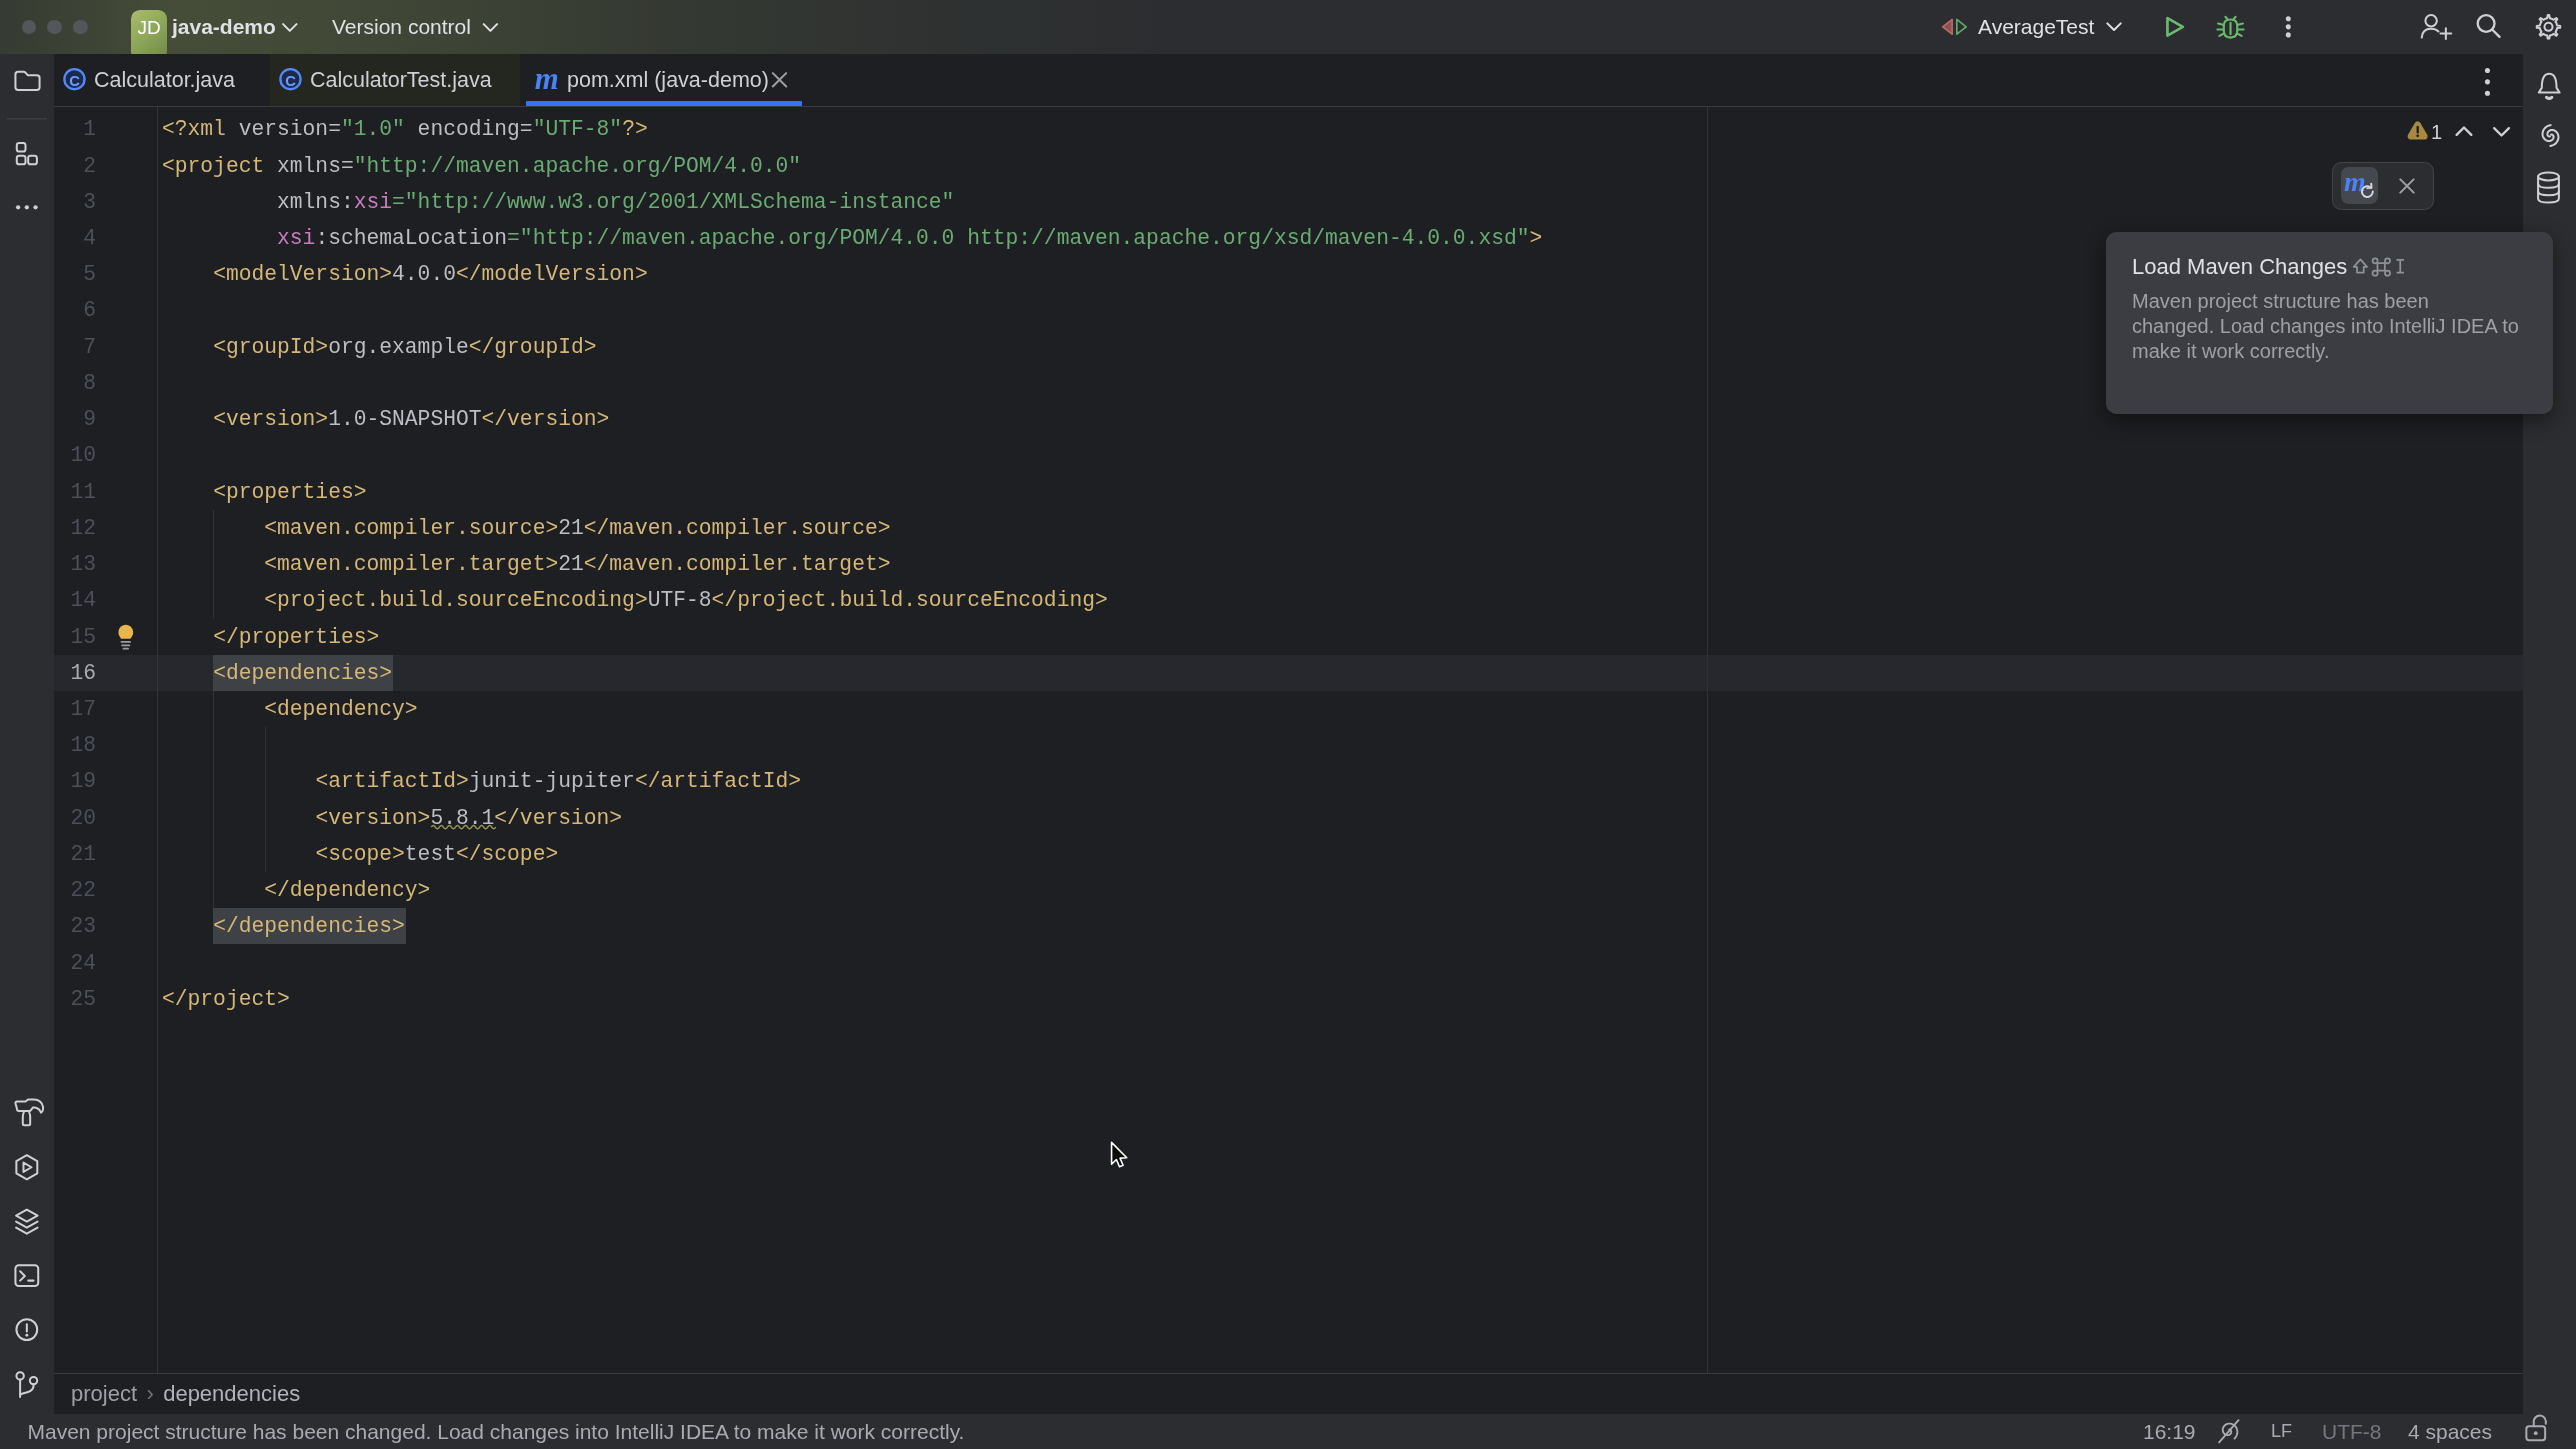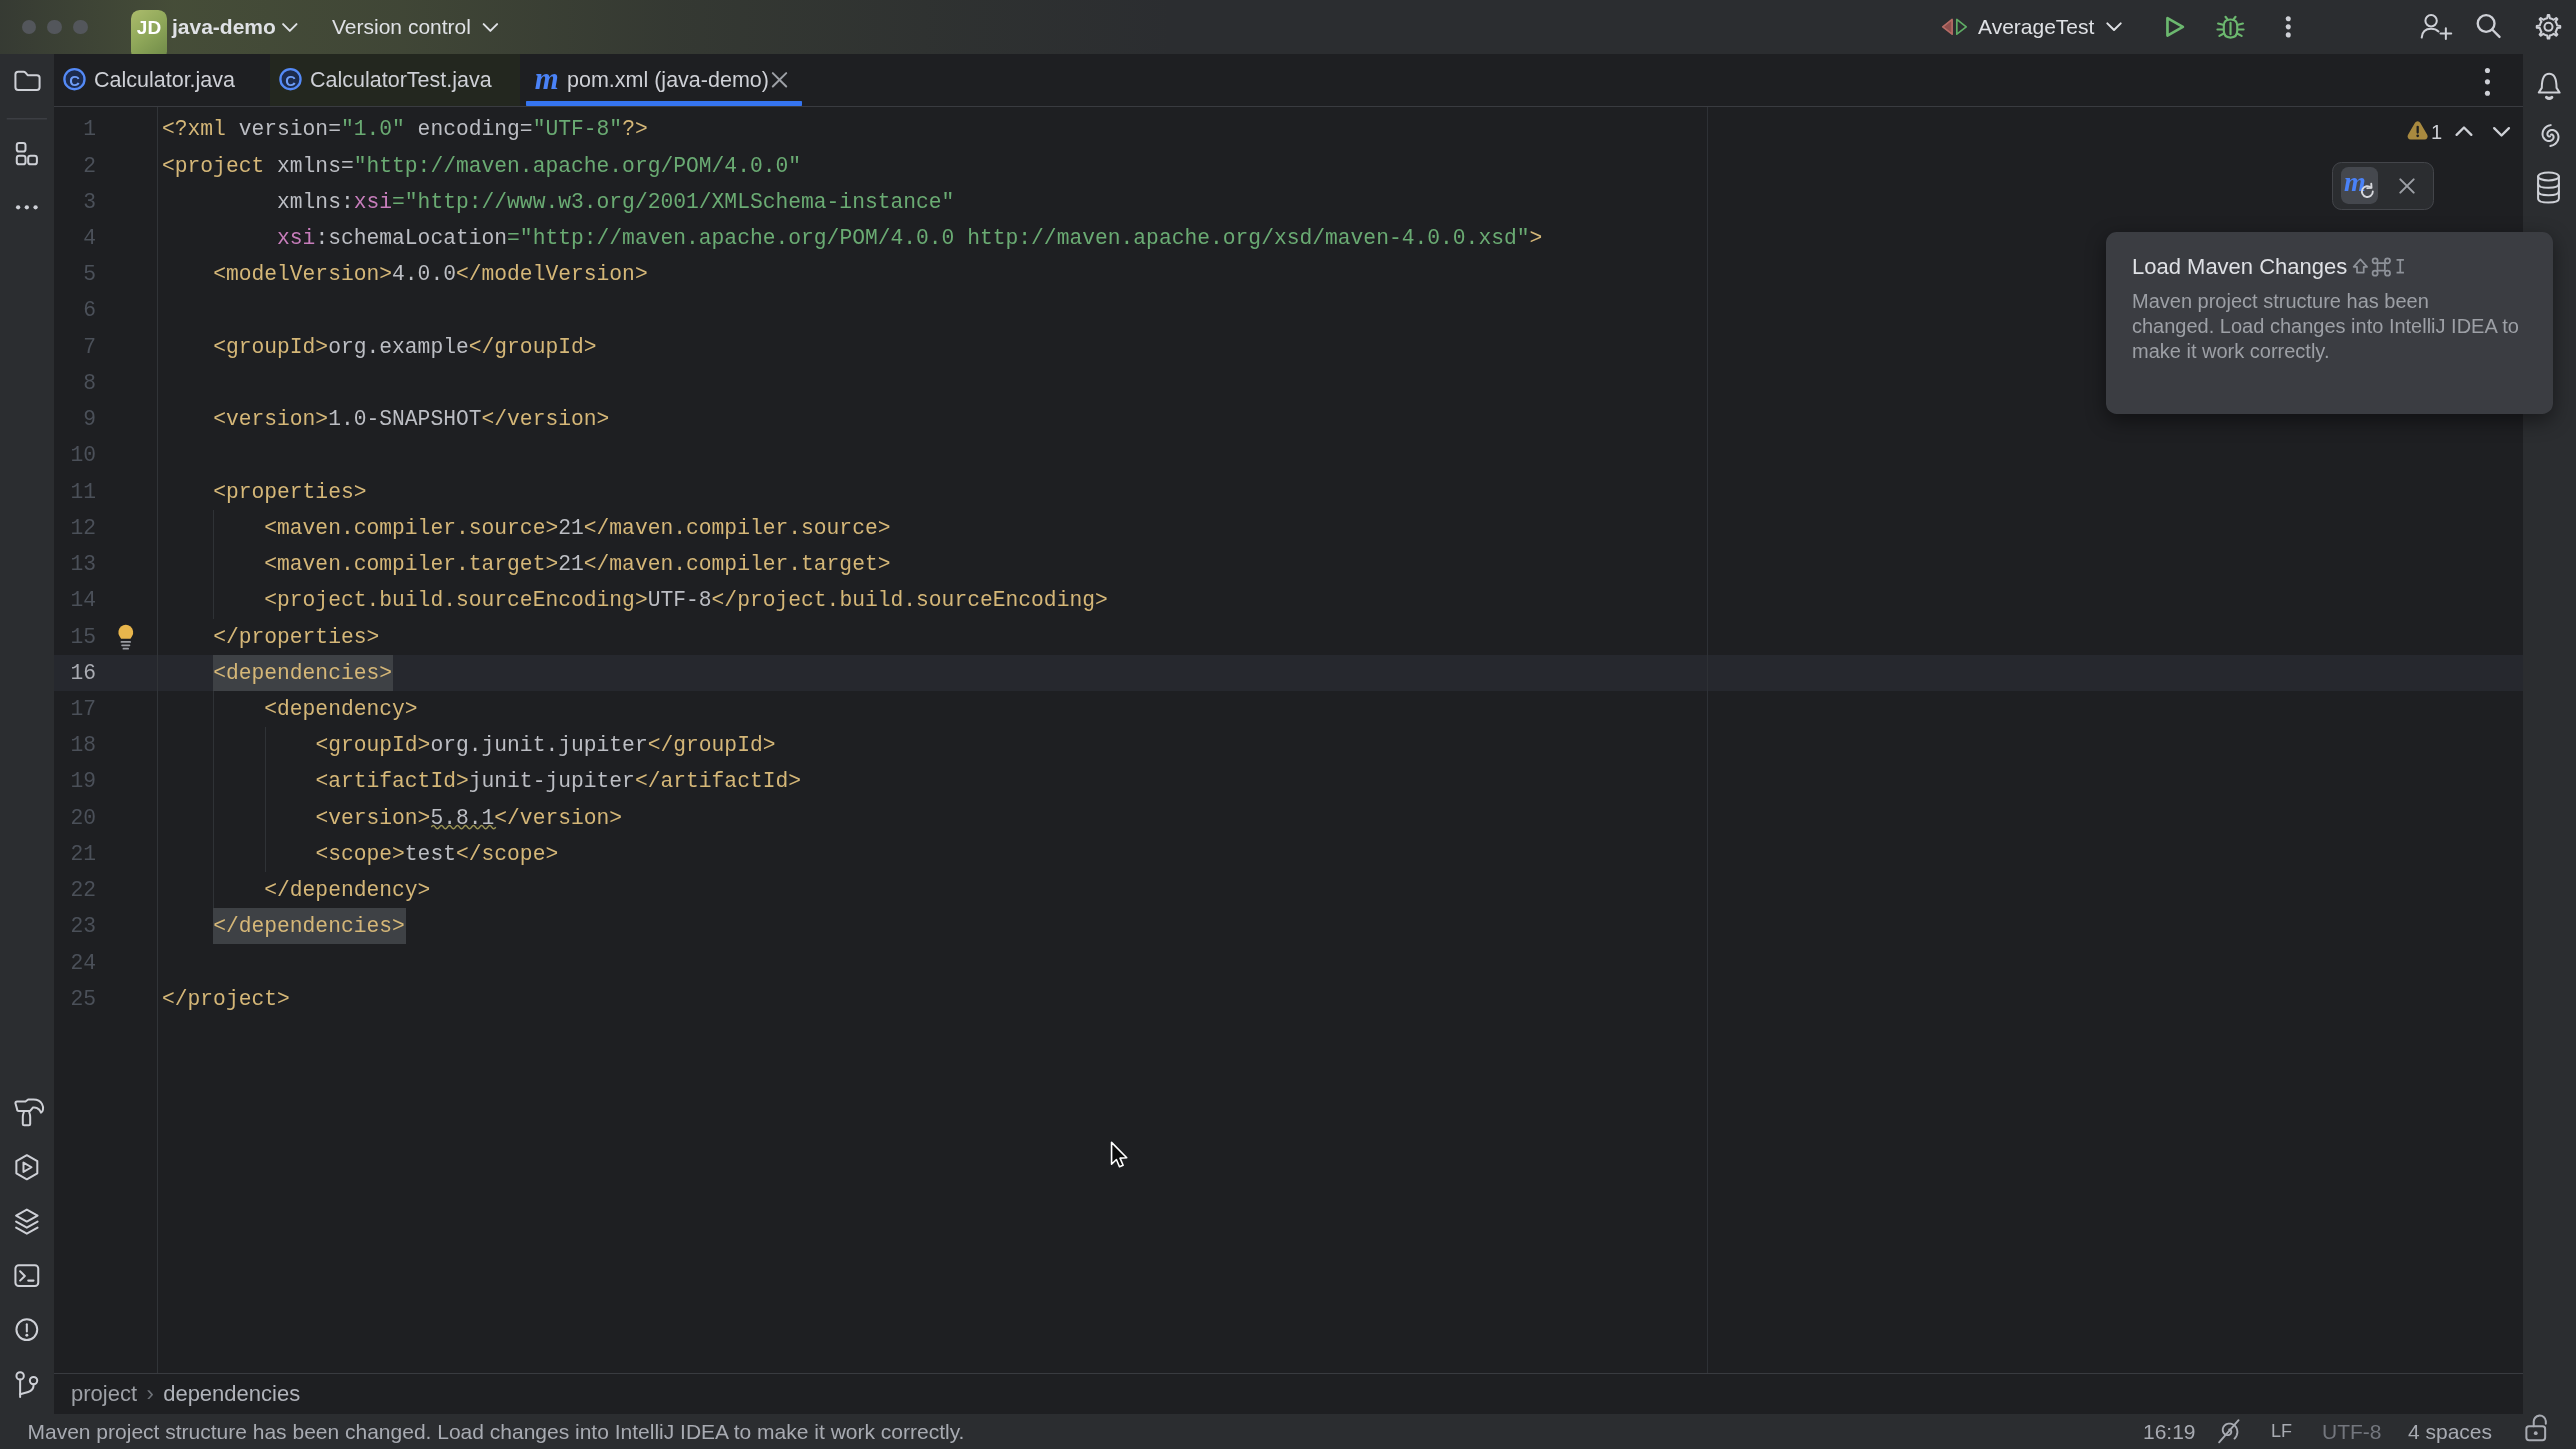--- a/index.html
+++ b/index.html
@@ -7,21 +7,21 @@
        font-family:"Liberation Sans",sans-serif;}
   .abs{position:absolute;}
   
   #titlebar{left:0;top:0;width:2576px;height:54px;
     background:
       linear-gradient(90deg, rgba(104,120,64,.18) 0px, rgba(116,133,70,.36) 174px, rgba(112,128,68,.30) 402px, rgba(100,115,62,.17) 671px, rgba(95,110,60,.07) 939px, rgba(95,110,60,0) 1174px),
       #2b2d30;}
   .tl{position:absolute;top:19.5px;width:14.8px;height:14.8px;border-radius:50%;background:#53565b;}
   #jdlogo{position:absolute;left:131px;top:10px;width:36px;height:50px;border-radius:8.7px;
     background:linear-gradient(140deg,#acbc6c 0%,#90a85a 45%,#6d8847 100%);
-    color:#fff;font-weight:bold;font-size:19px;line-height:36px;text-align:center;letter-spacing:0px;}
+    color:#fff;font-weight:normal;font-size:19px;line-height:36px;text-align:center;letter-spacing:0px;}
   .tbtext{position:absolute;top:0;height:54px;line-height:54px;color:#dfe1e5;font-size:21px;}
   .chev{position:absolute;width:13.4px;height:13.4px;}
   
   #lstripe{left:0;top:54px;width:54px;height:1360px;background:#2b2d30;}
   #rstripe{left:2523px;top:54px;width:53px;height:1360px;background:#2b2d30;}
   
   #tabbar{left:54px;top:54px;width:2469px;height:52px;background:#1e1f22;border-bottom:1.3px solid #393b40;}
   #tab2bg{left:270px;top:54px;width:250px;height:52px;background:#23271f;}
   .tablabel{position:absolute;top:54px;height:52px;line-height:52px;font-size:21.5px;color:#ced0d6;}
   #underline{left:526px;top:101px;width:276px;height:4.7px;background:#3574f0;border-radius:0.7px;}
@@ -91,21 +91,20 @@
   <div class="num mono" style="top:546px;">13</div>
   <div class="cl mono" style="top:546px;"><span class="w">        </span><span class="g">&lt;maven.compiler.target&gt;</span><span class="w">21</span><span class="g">&lt;/maven.compiler.target&gt;</span></div>
   <div class="num mono" style="top:582px;">14</div>
   <div class="cl mono" style="top:582px;"><span class="w">        </span><span class="g">&lt;project.build.sourceEncoding&gt;</span><span class="w">UTF-8</span><span class="g">&lt;/project.build.sourceEncoding&gt;</span></div>
   <div class="num mono" style="top:619px;">15</div>
   <div class="cl mono" style="top:619px;"><span class="w">    </span><span class="g">&lt;/properties&gt;</span></div>
   <div class="cl mono" style="top:655px;"><span class="w">    </span><span class="g">&lt;dependencies&gt;</span></div>
   <div class="num mono" style="top:691px;">17</div>
   <div class="cl mono" style="top:691px;"><span class="w">        </span><span class="g">&lt;dependency&gt;</span></div>
   <div class="num mono" style="top:727px;">18</div>
-  <div class="cl mono" style="top:727px;"><span class="w">            </span><span class="g">&lt;groupId&gt;</span><span class="w">org.junit.jupiter</span><span class="g">&lt;/groupId&gt;</span></div>
   <div class="num mono" style="top:763px;">19</div>
   <div class="cl mono" style="top:763px;"><span class="w">            </span><span class="g">&lt;artifactId&gt;</span><span class="w">junit-jupiter</span><span class="g">&lt;/artifactId&gt;</span></div>
   <div class="num mono" style="top:800px;">20</div>
   <div class="cl mono" style="top:800px;"><span class="w">            </span><span class="g">&lt;version&gt;</span><span class="w">5.8.1</span><span class="g">&lt;/version&gt;</span></div>
   <div class="num mono" style="top:836px;">21</div>
   <div class="cl mono" style="top:836px;"><span class="w">            </span><span class="g">&lt;scope&gt;</span><span class="w">test</span><span class="g">&lt;/scope&gt;</span></div>
   <div class="num mono" style="top:872px;">22</div>
   <div class="cl mono" style="top:872px;"><span class="w">        </span><span class="g">&lt;/dependency&gt;</span></div>
   <div class="num mono" style="top:908px;">23</div>
   <div class="cl mono" style="top:908px;"><span class="w">    </span><span class="g">&lt;/dependencies&gt;</span></div>

